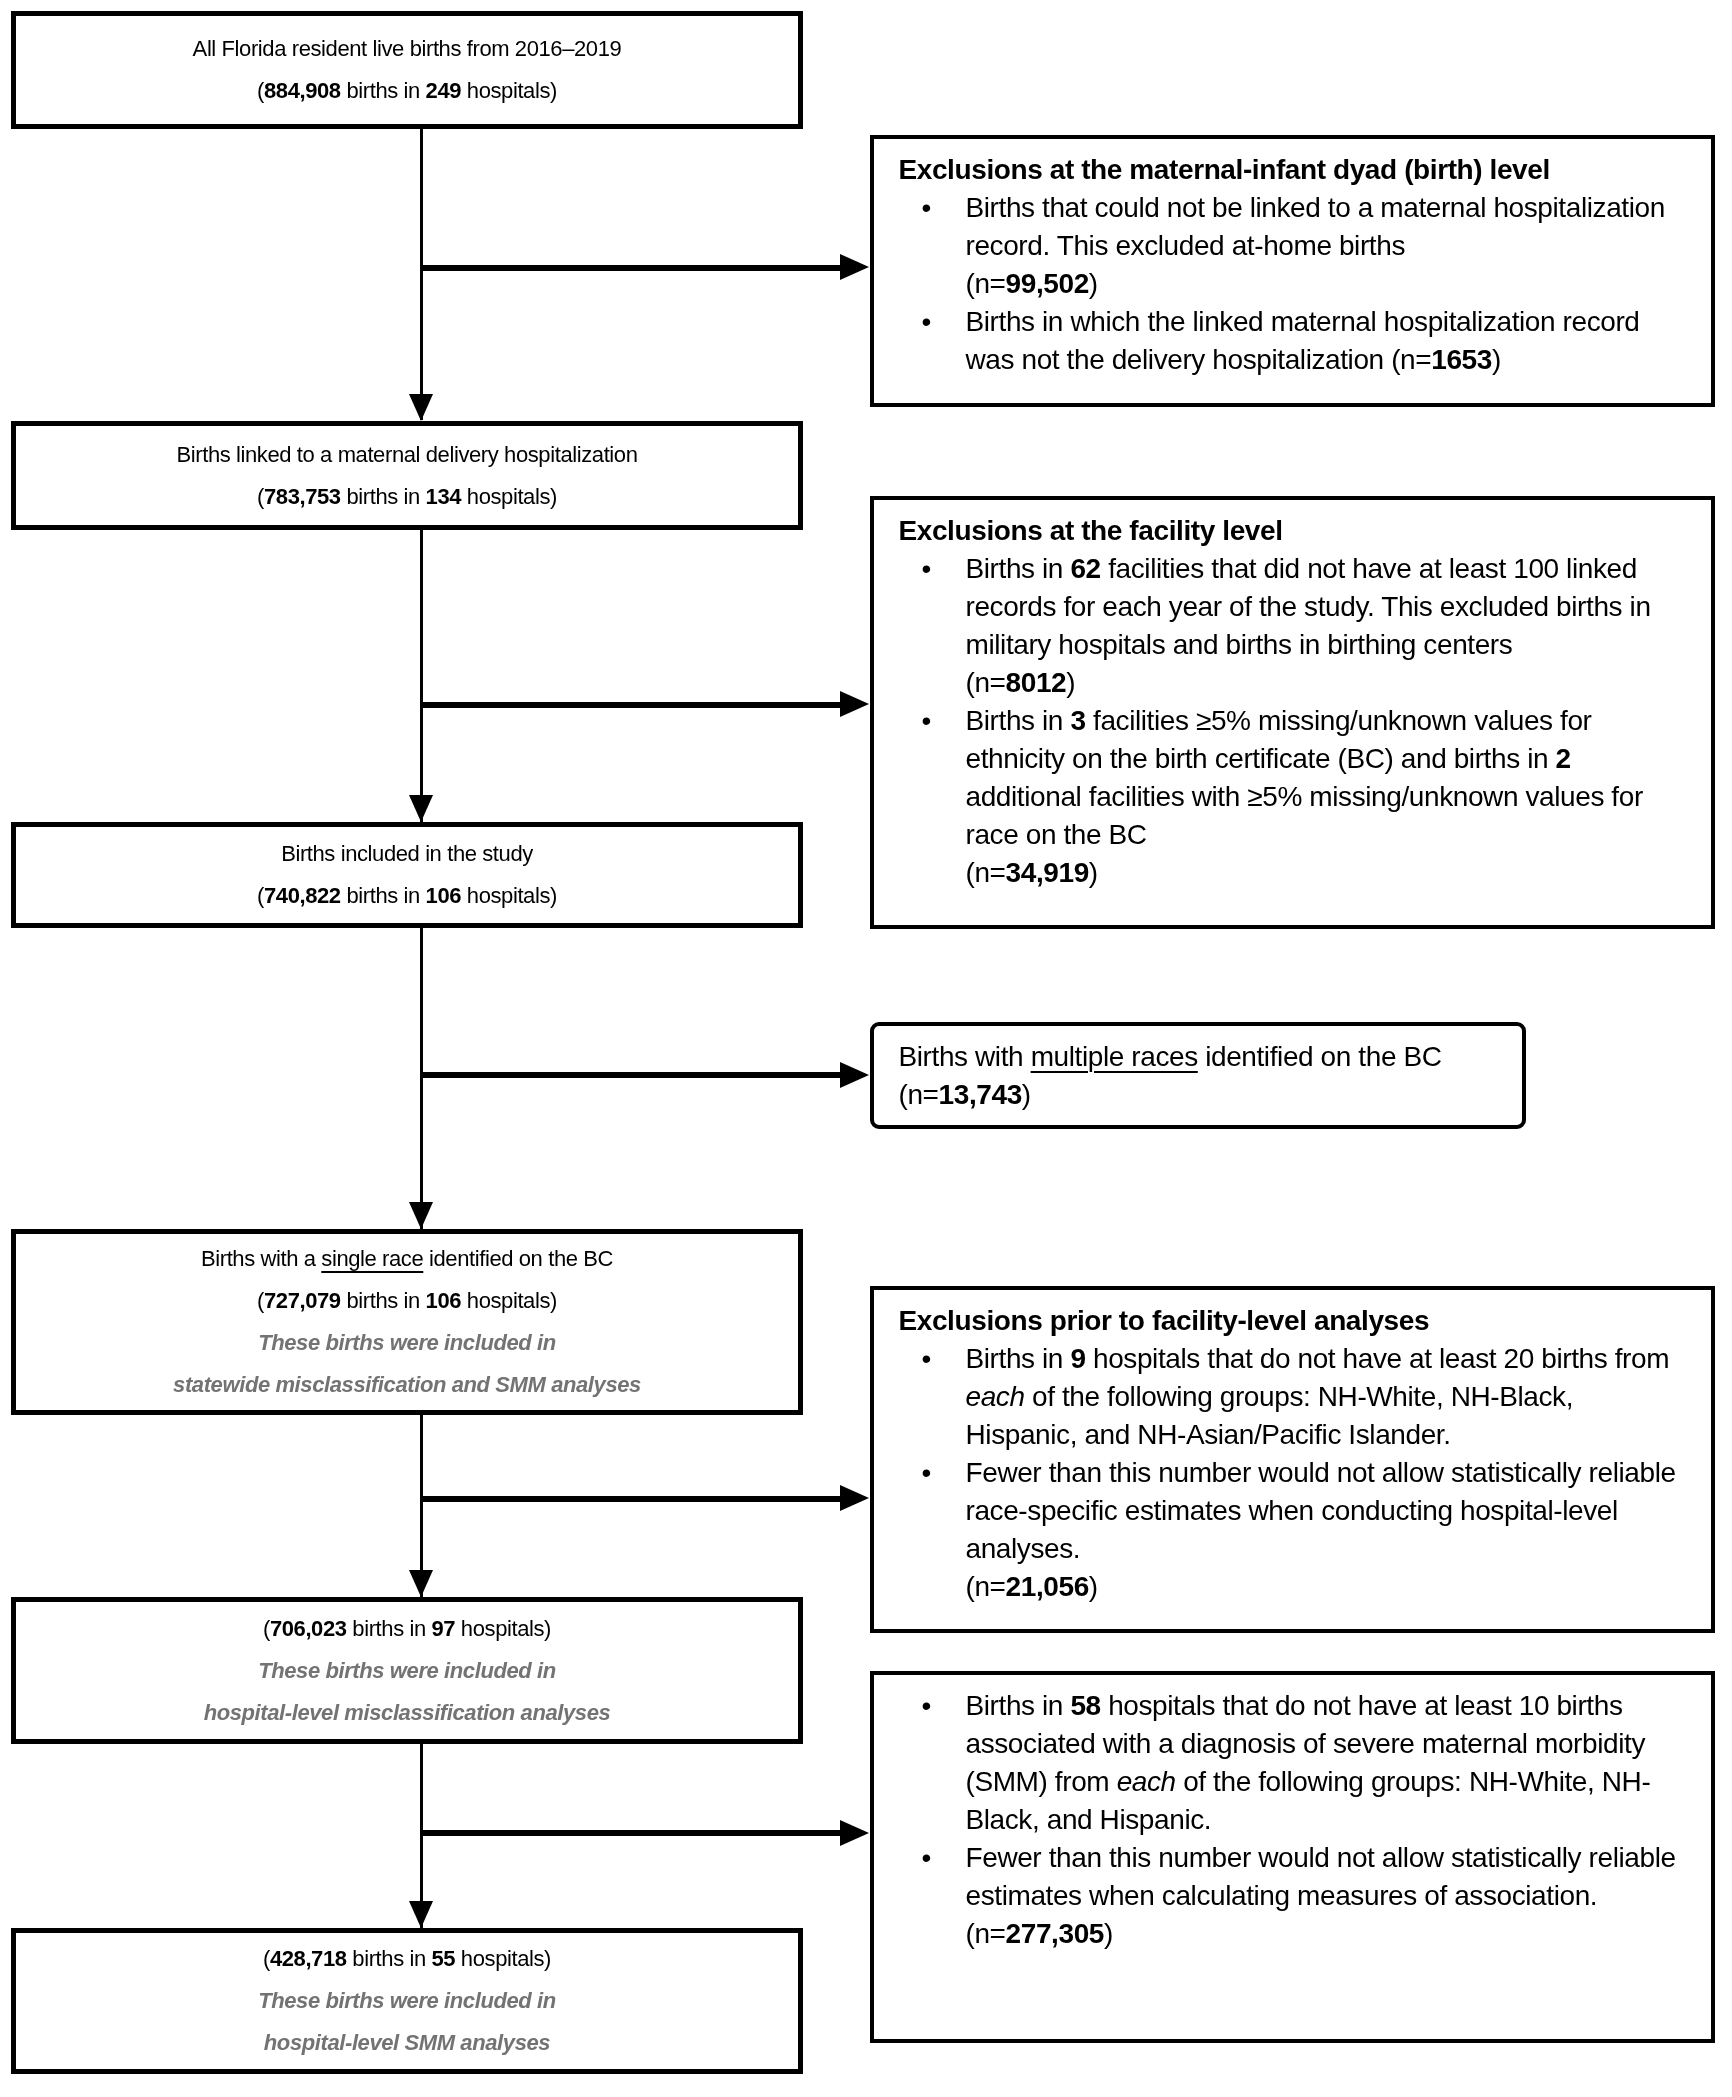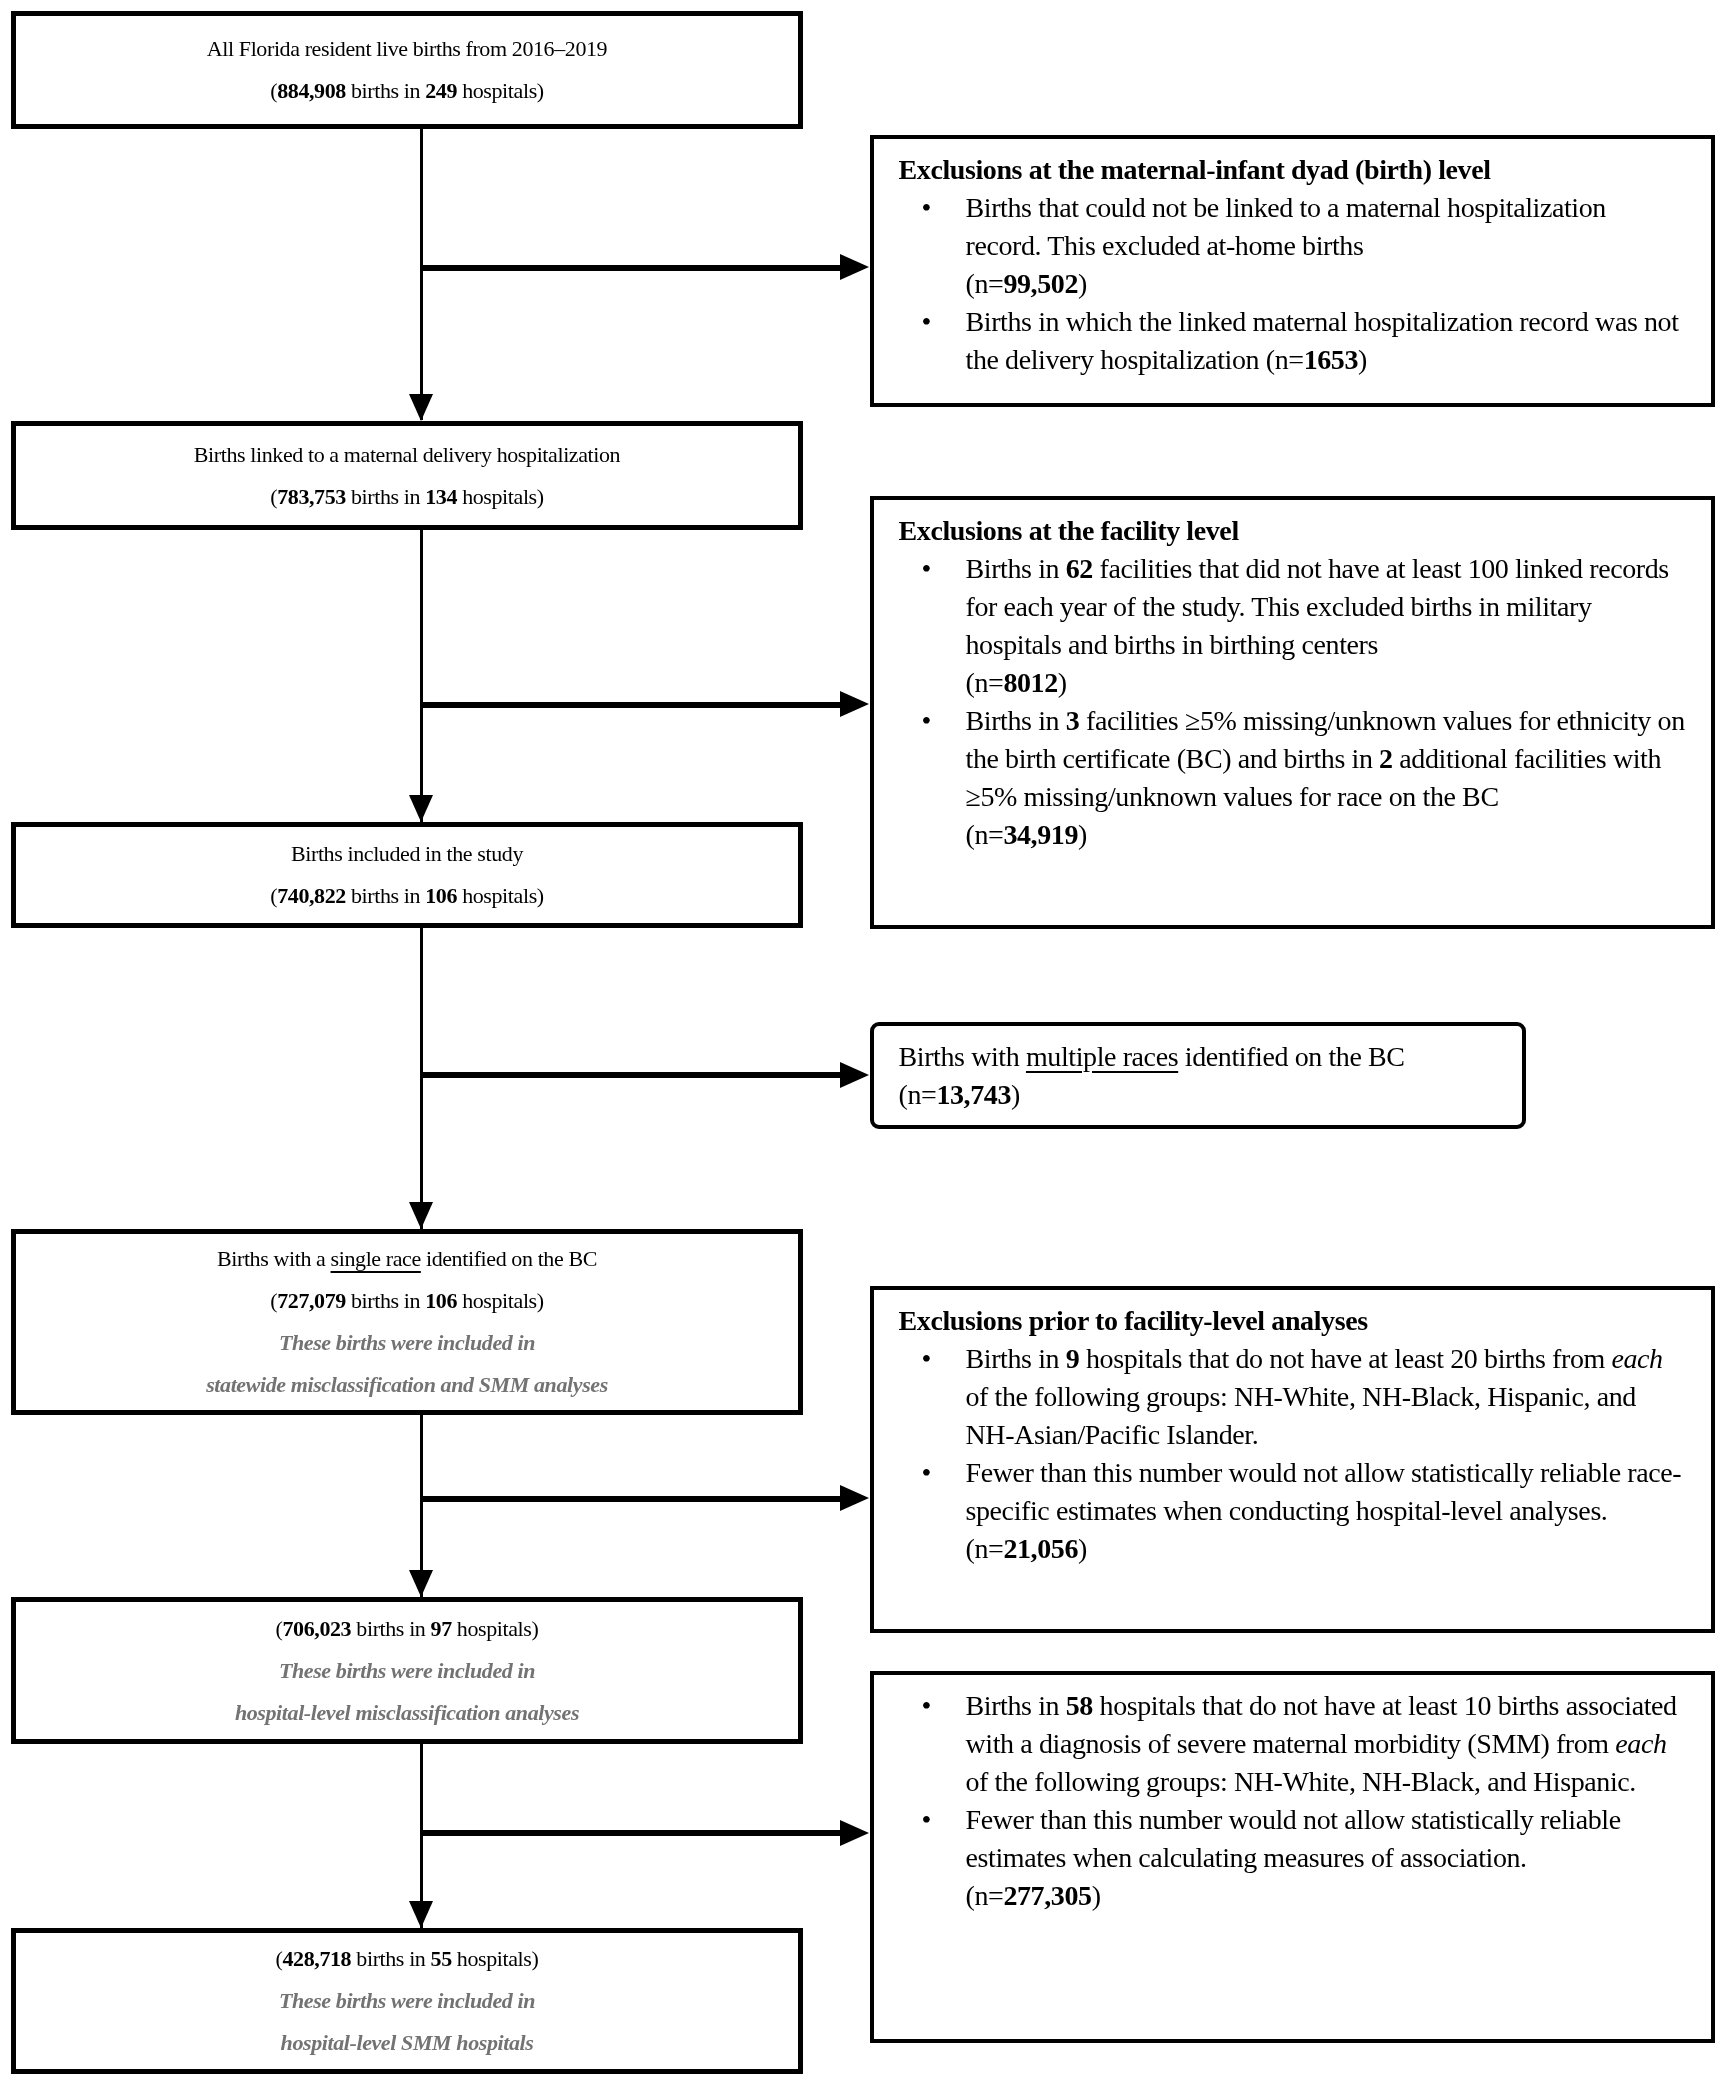--- a/index.html
+++ b/index.html
@@ -1,20 +1,20 @@
 <!DOCTYPE html>
 <html style="font-size:7.1px"><head>
 <meta charset="utf-8">
 <style>
   html,body{margin:0;padding:0;background:#ffffff;}
   .canvas{
     position:relative;
     width:1733px;height:2097px;
     background:#ffffff;
-    font-family:Liberation Serif, serif;
+    font-family:Liberation Sans, sans-serif;
     color:#000000;
     letter-spacing:-0.4px;
   }
   
   .vline{position:absolute;width:2.7px;background:#000000;}
   .hline{position:absolute;height:6.2px;background:#000000;}
   .arrow-down{position:absolute;width:0;height:0;
     border-left:12px solid transparent;border-right:12px solid transparent;
     border-top:27px solid #000000;}
   .arrow-right{position:absolute;width:0;height:0;
@@ -87,21 +87,21 @@
 
   <div class="main-box" style="left:11px;top:1229px;width:792px;height:186px;">
     <div><span>Births with a </span><span class="underline">single race</span><span> identified on the BC</span><br><span>(</span><span class="bold">727,079</span><span> births in </span><span class="bold">106</span><span> hospitals)</span><br><span class="bold italic red">These births were included in</span><br><span class="bold italic red">statewide misclassification and SMM analyses</span></div>
   </div>
 
   <div class="main-box" style="left:11px;top:1597px;width:792px;height:147px;">
     <div><span>(</span><span class="bold">706,023</span><span> births in </span><span class="bold">97</span><span> hospitals)</span><br><span class="bold italic red">These births were included in</span><br><span class="bold italic red">hospital-level misclassification analyses</span></div>
   </div>
 
   <div class="main-box" style="left:11px;top:1928px;width:792px;height:146px;">
-    <div><span>(</span><span class="bold">428,718</span><span> births in </span><span class="bold">55</span><span> hospitals)</span><br><span class="bold italic red">These births were included in</span><br><span class="bold italic red">hospital-level SMM hospitals</span></div>
+    <div><span>(</span><span class="bold">428,718</span><span> births in </span><span class="bold">55</span><span> hospitals)</span><br><span class="bold italic red">These births were included in</span><br><span class="bold italic red">hospital-level SMM analyses</span></div>
   </div>
 
   <div class="side-box" style="left:870px;top:135px;width:845px;height:272px;">
     <div class="heading">Exclusions at the maternal-infant dyad (birth) level</div>
     <div class="bullet"><span>Births that could not be linked to a maternal hospitalization record. This excluded at-home births</span><br><span>(n=</span><span class="bold">99,502</span><span>)</span></div>
     <div class="bullet"><span>Births in which the linked maternal hospitalization record was not the delivery hospitalization (n=</span><span class="bold">1653</span><span>)</span></div>
   </div>
 
   <div class="side-box" style="left:870px;top:496px;width:845px;height:433px;">
     <div class="heading">Exclusions at the facility level</div>

